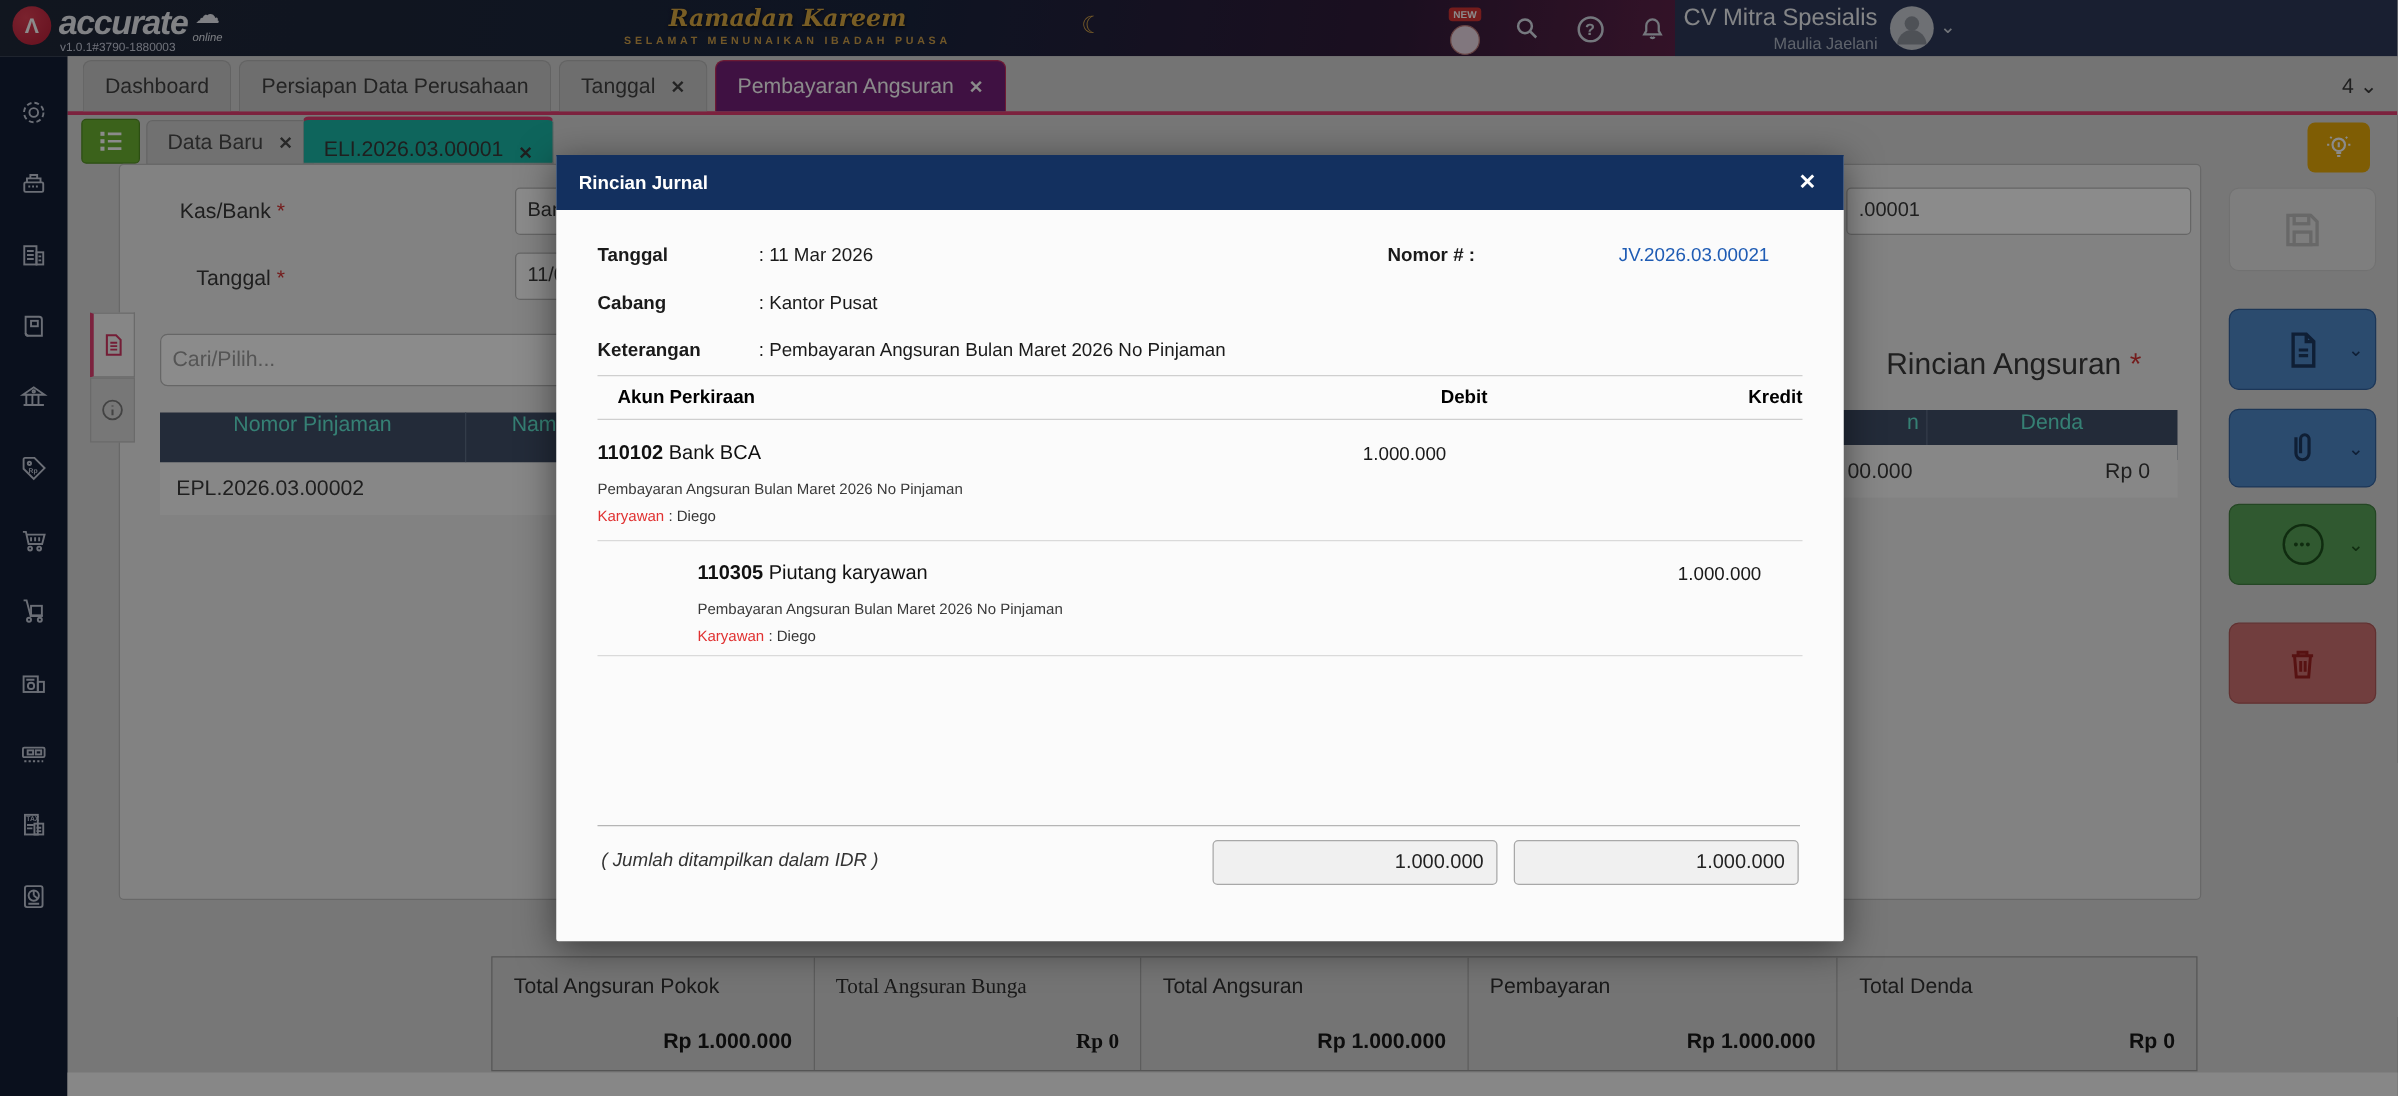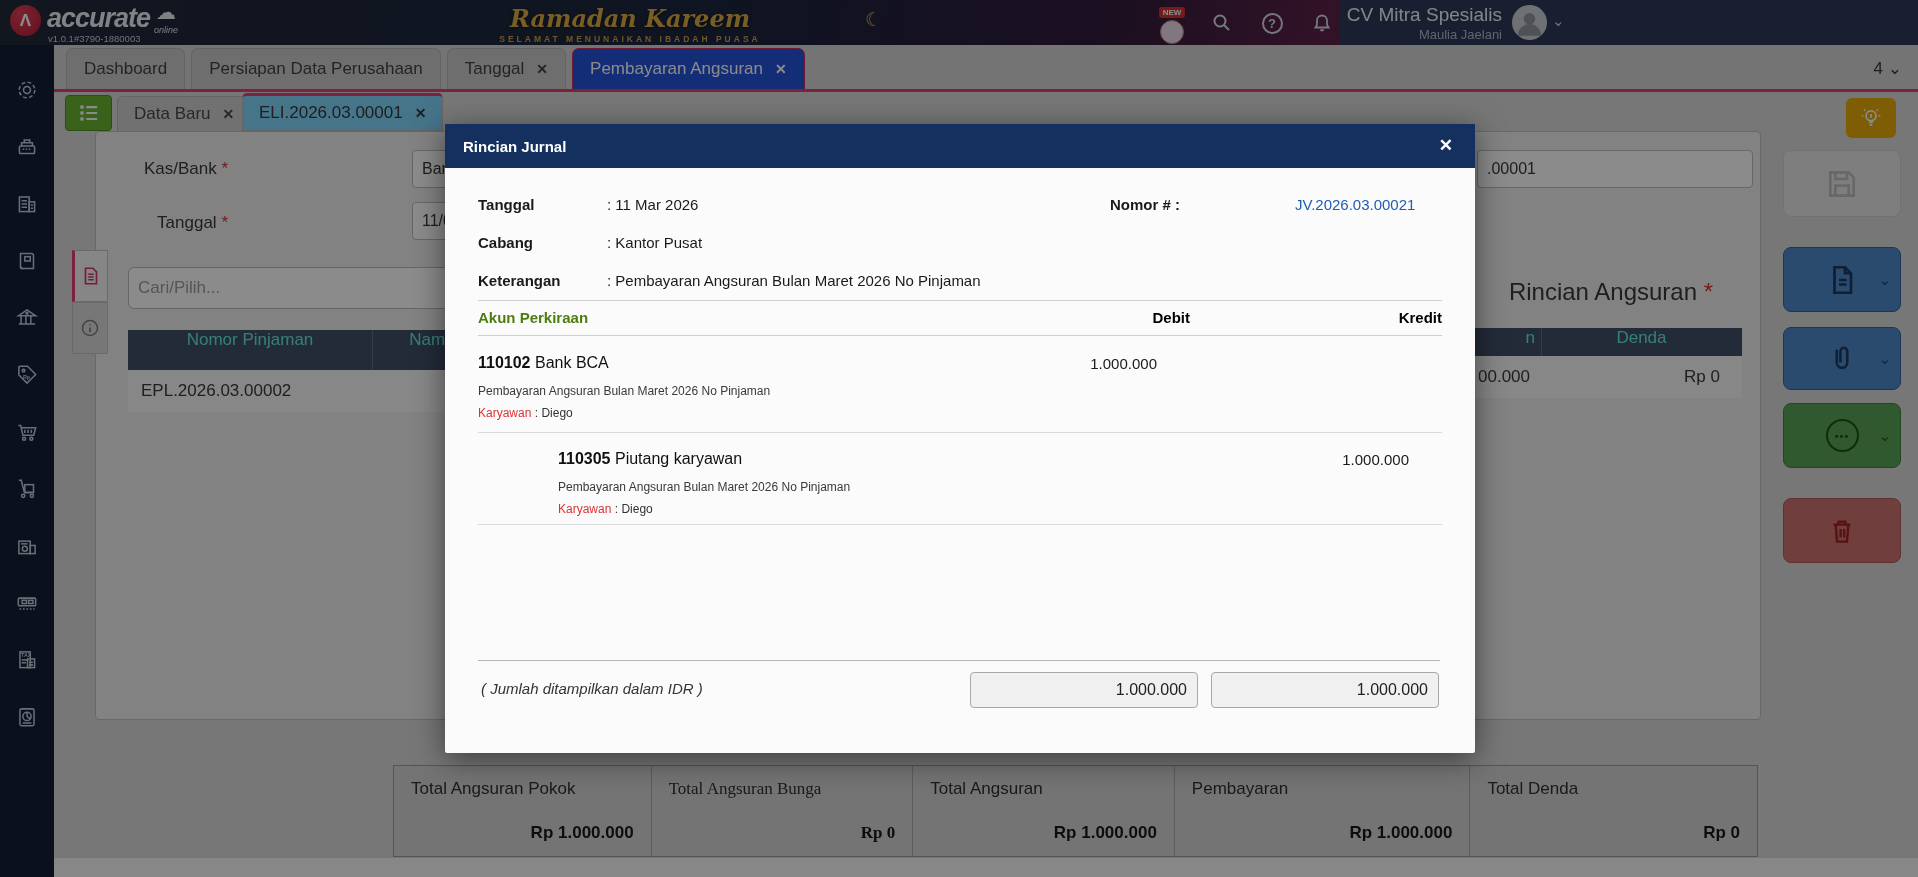--- a/index.html
+++ b/index.html
@@ -11,59 +11,59 @@
     background:linear-gradient(100deg,#1a2233 0%,#141f3a 38%,#2c1535 58%,#5a1c44 70%,#232c4c 84%,#232f4e 100%); }
   .topbar-right-panel { position:absolute; left:1340px; top:0; width:578px; height:45px; background:#283455; }
   .logo-wrap { position:absolute; left:10px; top:3px; display:flex; align-items:flex-start; }
   .logo-circle { width:31px; height:31px; border-radius:50%; background:radial-gradient(circle at 35% 30%,#e03a50,#b71733); color:#fff;
     display:flex; align-items:center; justify-content:center; font-weight:bold; font-size:17px; margin-top:2px; }
   .logo-text { color:#eceff4; font-size:27px; font-style:italic; font-weight:bold; letter-spacing:-1px; margin-left:6px; }
   .logo-cloud { color:#e8ebf2; font-size:20px; margin-left:4px; line-height:18px; text-align:center; }
   .logo-online { display:block; color:#dfe3ec; font-size:9px; font-style:italic; }
   .version { position:absolute; left:48px; top:33px; color:#c9cede; font-size:9.5px; }
   .banner { position:absolute; left:420px; top:4px; width:420px; text-align:center; }
-  .banner-title { font-family:"DejaVu Serif", serif; font-style:italic; font-weight:bold; font-size:24px; color:#dca83e;
+  .banner-title { font-family:"DejaVu Serif", serif; font-style:italic; font-weight:bold; font-size:19px; color:#dca83e;
     text-shadow:0 1px 3px rgba(0,0,0,.8); }
   .banner-sub { font-size:8.5px; letter-spacing:3px; color:#cf9e45; font-weight:bold; margin-top:1px; }
   .crescent { position:absolute; left:865px; top:8px; color:#d2a044; font-size:19px; }
   .new-wrap { position:absolute; left:1155px; top:1px; width:34px; text-align:center; }
   .new-pill { display:inline-block; background:#d32f2f; color:#fff; font-size:8px; font-weight:bold; padding:1px 4px; border-radius:3px; }
   .new-circle { width:24px; height:24px; border-radius:50%; background:#ecd9e6; border:1px solid #b77; margin:1px auto 0; }
   .tb-icon { position:absolute; top:10px; width:26px; height:26px; display:flex; align-items:center; justify-content:center; }
   .help-circle { width:21px; height:21px; border-radius:50%; border:2px solid #d4d9e4; color:#d4d9e4; font-size:13px; font-weight:bold;
     display:flex; align-items:center; justify-content:center; }
   .company-block { position:absolute; right:416px; top:4px; width:240px; text-align:right; }
   .company-name { color:#f2f4f8; font-size:19px; }
   .user-name { color:#aeb6c6; font-size:13px; margin-top:1px; }
   .avatar { position:absolute; left:1512px; top:5px; width:35px; height:35px; border-radius:50%; background:#c8ccd4; overflow:hidden; }
   .avatar-chevron { position:absolute; left:1552px; top:12px; color:#cfd4de; font-size:15px; }
 
   
   .tabbar { position:absolute; left:54px; top:45px; width:1864px; height:47px; background:#d3d3d3;
     border-bottom:3px solid #e33a6f; display:flex; align-items:flex-end; padding-left:12px; gap:6px; }
   .tab { height:41px; display:flex; align-items:center; gap:12px; padding:0 17px; background:#c9c9c9;
     border:1px solid #b3b3b3; border-bottom:none; border-radius:7px 7px 0 0; font-size:17px; color:#3c3c3c; }
-  .tab.active { background:#1d4ed8; border-color:#c92a5c; color:#fff; }
+  .tab.active { background:#701a75; border-color:#c92a5c; color:#fff; }
   .tab .x { font-size:14px; font-weight:bold; cursor:pointer; }
   .tab-overflow { position:absolute; right:16px; top:13px; font-size:17px; color:#333; }
 
   
   .sidebar { position:absolute; left:0; top:45px; width:54px; height:832px; background:#0d1830; padding-top:16px; }
   .side-item { width:54px; height:57px; display:flex; align-items:center; justify-content:center; }
   .side-item svg { stroke:#c2c9d8; fill:none; stroke-width:1.4; }
   .side-item svg text { fill:#c2c9d8; stroke:none; font-size:5px; font-weight:bold; }
 
   
   .lightbulb-btn { position:absolute; left:1846px; top:98px; width:50px; height:40px; background:#e8a800;
     border-radius:6px; display:flex; align-items:center; justify-content:center; }
   .list-btn { position:absolute; left:65px; top:95px; width:47px; height:36px; background:#69b22d; border:1px solid #4d8c1c;
     border-radius:4px; display:flex; align-items:center; justify-content:center; }
   .itab { position:absolute; height:36px; display:flex; align-items:center; gap:12px; padding:0 16px;
     background:#cfcfcf; border:1px solid #b5b5b5; border-radius:5px 5px 0 0; font-size:17px; color:#444; }
-  .itab.active { background:#7dd3fc; border-top:3px solid #e33a6f; color:#333; height:38px; }
+  .itab.active { background:#14b8a6; border-top:3px solid #e33a6f; color:#333; height:38px;align-items:flex-end; }
   .itab .x { font-size:14px; font-weight:bold; }
 
   .panel { position:absolute; left:95px; top:131px; width:1666px; height:589px; background:#efefef;
     border:1px solid #bdbdbd; border-radius:4px; }
   .flabel { position:absolute; width:170px; text-align:right; font-size:17px; color:#333; }
   .req { color:#d32f2f; }
   .ipt { position:absolute; background:#fff; border:1px solid #b9b9b9; border-radius:4px; font-size:16px; color:#333;
     display:flex; align-items:center; padding-left:9px; }
   .placeholder { color:#999; font-size:17px; }
 
@@ -97,21 +97,21 @@
     border-radius:2px; box-shadow:0 6px 30px rgba(0,0,0,.5); }
   .modal-header { height:44px; background:#13305f; display:flex; align-items:center; }
   .modal-title { color:#fff; font-size:15px; font-weight:bold; padding-left:18px; }
   .modal-close { position:absolute; right:22px; top:11px; color:#fff; font-size:17px; font-weight:bold; cursor:pointer; }
   .m-label { position:absolute; left:33px; font-size:15px; font-weight:bold; color:#1a1a1a; }
   .m-value { position:absolute; left:162px; font-size:15px; color:#1a1a1a; }
   .m-nomor-label { position:absolute; left:665px; font-size:15px; font-weight:bold; color:#1a1a1a; }
   .m-nomor-value { position:absolute; left:850px; font-size:15px; color:#1f5cb4; cursor:pointer; }
   .m-thead { position:absolute; left:33px; right:33px; top:176px; height:36px; border-top:1px solid #cfcfcf;
     border-bottom:1px solid #cfcfcf; }
-  .m-th-left { position:absolute; left:0; top:8px; font-size:15px; font-weight:bold; color:#4d7c0f; }
+  .m-th-left { position:absolute; left:16px; top:8px; font-size:15px; font-weight:bold; color:#000000; }
   .m-th-debit { position:absolute; left:512px; width:200px; top:8px; text-align:right; font-size:15px; font-weight:bold; }
   .m-th-kredit { position:absolute; left:764px; width:200px; top:8px; text-align:right; font-size:15px; font-weight:bold; }
   .acct-line { font-size:16px; color:#111; position:absolute; }
   .acct-no { font-weight:bold; }
   .m-amount { position:absolute; width:200px; text-align:right; font-size:15px; color:#1a1a1a; }
   .memo { position:absolute; font-size:12px; color:#3a3a3a; }
   .dim-line { position:absolute; font-size:12px; color:#333; }
   .dim-label { color:#e03131; }
   .m-sep { position:absolute; left:33px; right:33px; border-top:1px solid #dadada; }
   .m-footer-line { position:absolute; left:33px; right:35px; top:536px; border-top:1px solid #b5b5b5; }

